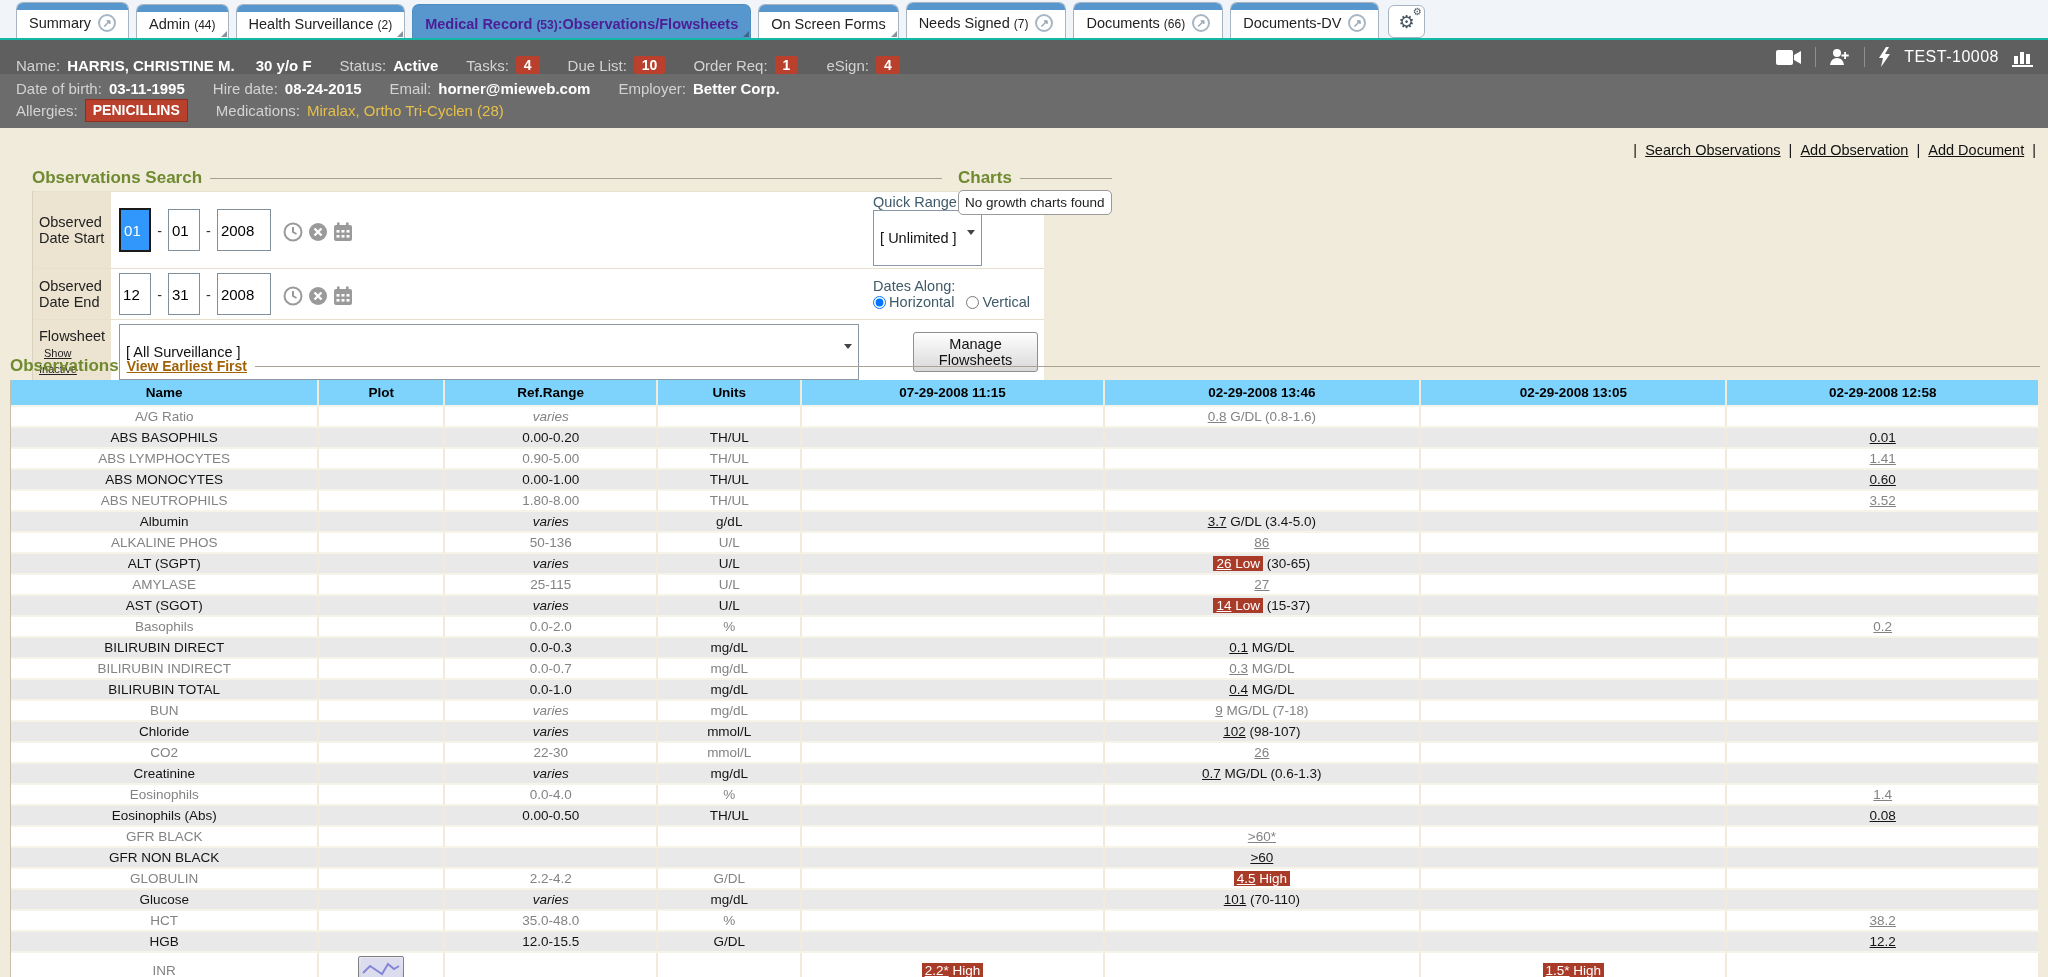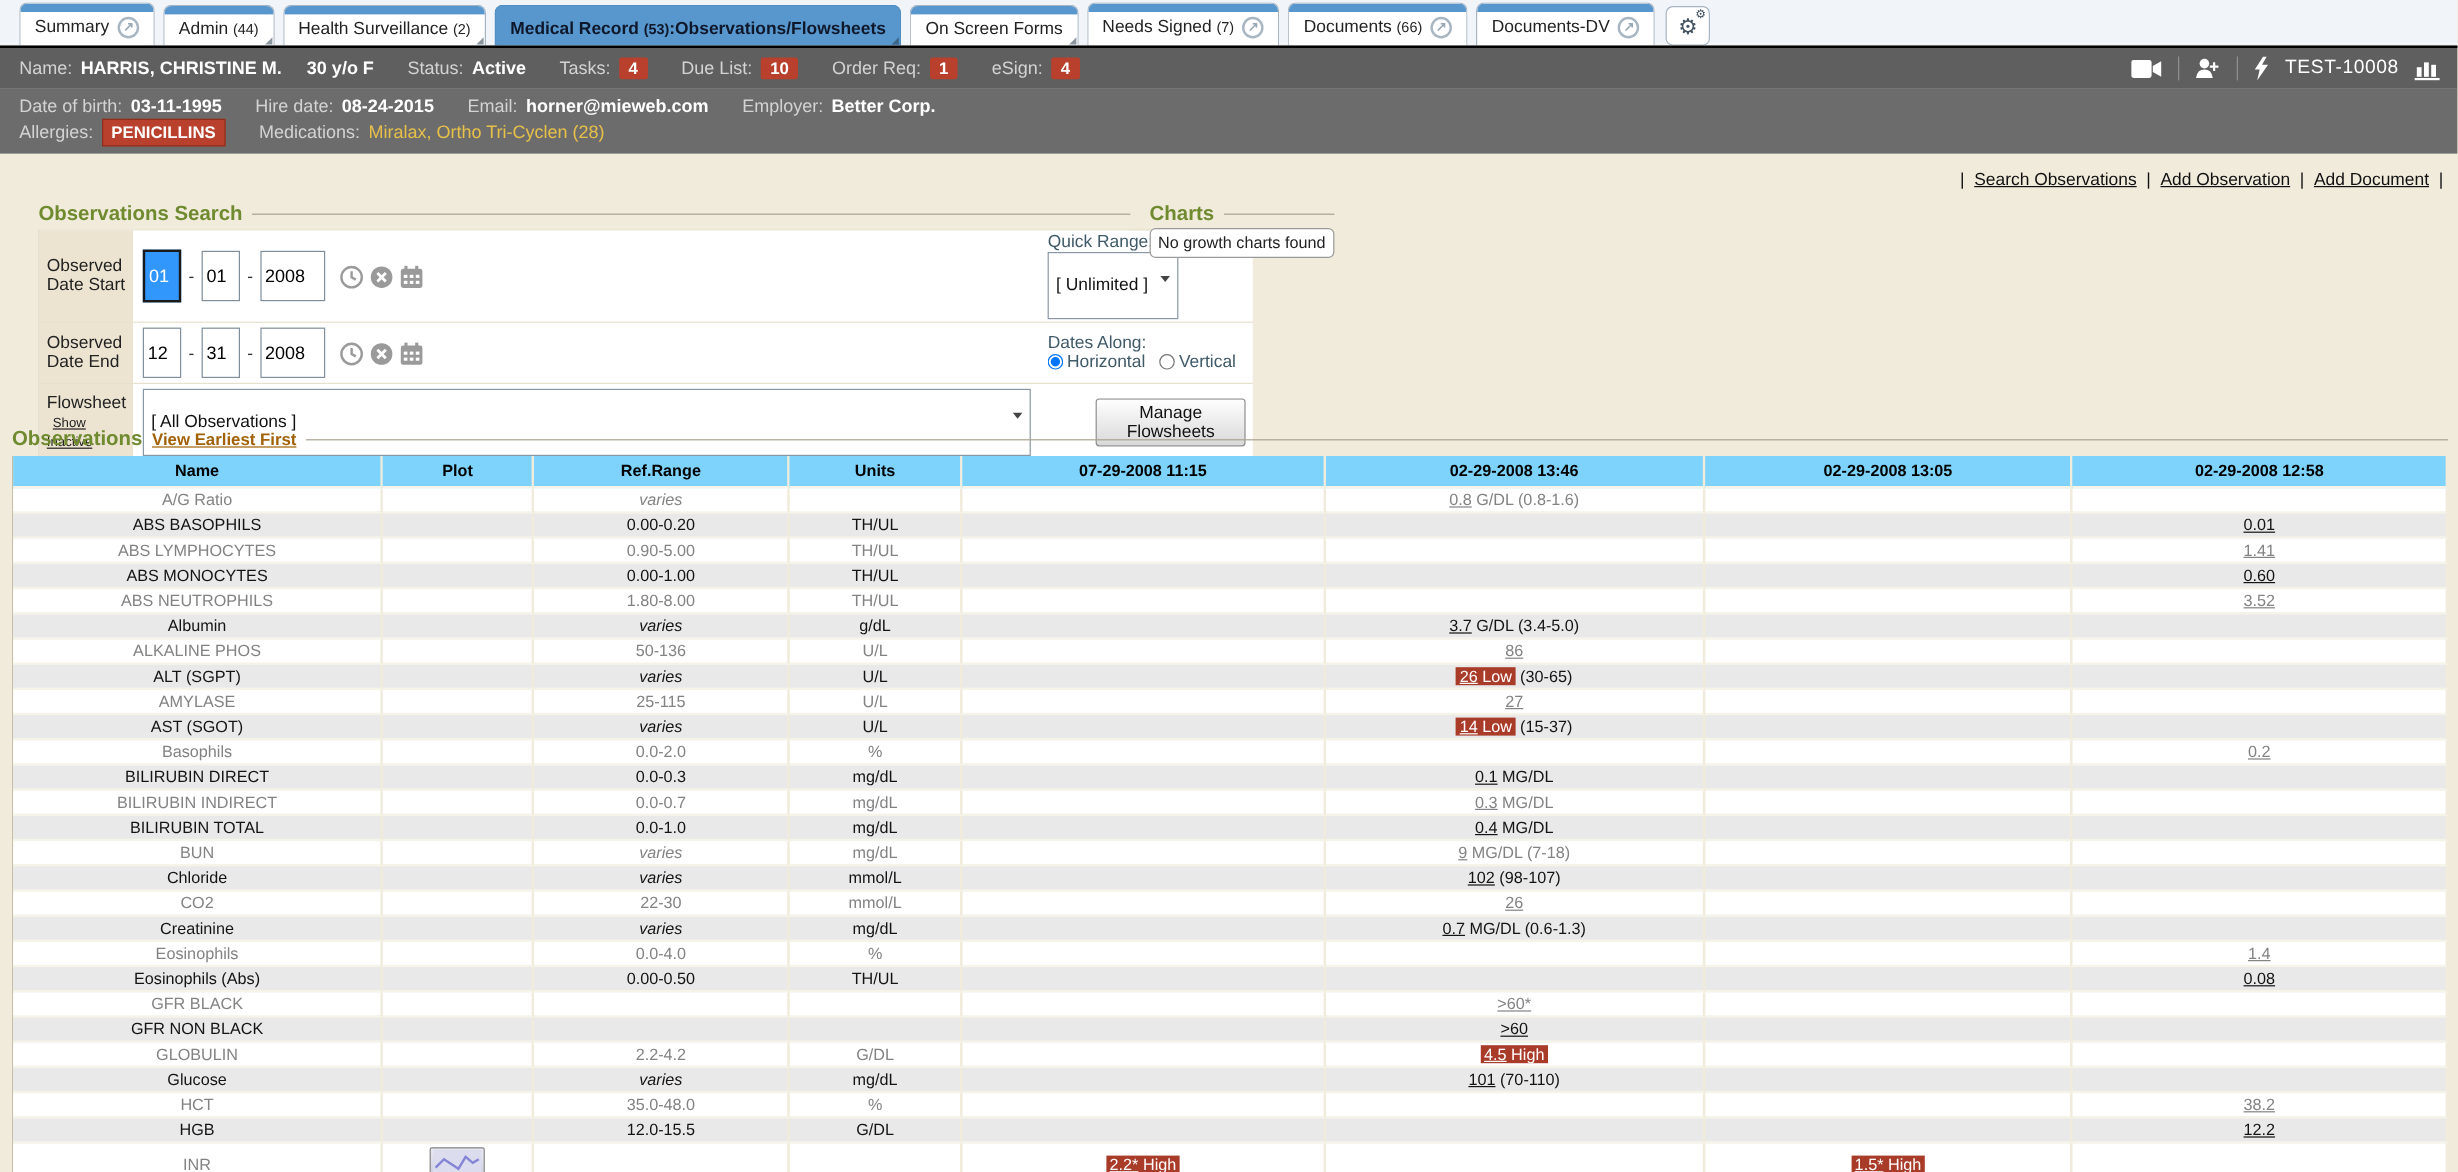--- a/index.html
+++ b/index.html
@@ -5,33 +5,33 @@
   * { box-sizing: border-box; }
   html,body { margin:0; padding:0; width:2048px; height:977px; overflow:hidden;
     background:#f0ebdb; font-family:"Liberation Sans", sans-serif; }
 
   
   .tabbar { background:#f1f4f8; padding:6px 0 0 16px; display:flex; align-items:flex-end; gap:7px; height:38px; }
   .tab { position:relative; border:1px solid #a7b5c2; border-bottom:none; border-radius:7px 7px 0 0;
     background:#fff; padding:11px 12px 6px 12px; font-size:14.5px; color:#222;
     display:flex; align-items:center; gap:7px; cursor:pointer; overflow:hidden; white-space:nowrap; }
   .tab::before { content:''; position:absolute; top:0; left:0; right:0; height:7px; background:#5797cd; }
-  .tab.active { background:#5797cd; color:#0f172a; font-weight:bold; border-color:#4f8cc0; }
+  .tab.active { background:#5797cd; color:#4c1d95; font-weight:bold; border-color:#4f8cc0; }
   .tab .count { font-size:12px; }
   .ext { width:18px; height:18px; border:2px solid #a8b6c2; border-radius:50%; color:#98a8b4;
     font-size:11px; line-height:14px; text-align:center; font-weight:bold; flex:0 0 auto; }
   .dd { position:absolute; right:1px; bottom:1px; width:0; height:0;
     border-left:6px solid transparent; border-bottom:6px solid rgba(40,60,80,.55); }
   .gearbtn { border:1px solid #a7b5c2; border-radius:6px; background:#fff; height:33px; padding:2px 9px;
     font-size:18px; color:#44535f; cursor:pointer; position:relative; margin-left:2px; }
   .gearbtn .mini { position:absolute; top:0px; right:2px; font-size:10px; }
 
   
-  .pbar1 { background:#5f5f5f; border-top:2px solid #000000; color:#fff; display:flex; align-items:center;
-    gap:28px; padding:11px 16px; height:36px; font-size:15px; position:relative; }
+  .pbar1 { background:#5f5f5f; border-top:2px solid #14b8a6; color:#fff; display:flex; align-items:flex-end;
+    gap:28px; padding:0 16px; height:36px; font-size:15px; position:relative; }
   .pbar1 .grp { display:flex; align-items:center; gap:7px; }
   .lbl { color:#d3d3d3; font-weight:normal; }
   .val { color:#fff; font-weight:bold; }
   .badge { background:#b8402c; color:#fff; font-weight:bold; padding:1px 8px; font-size:14px; border-radius:2px; }
   .pbar2 { background:#6c6c6c; color:#fff; padding:4px 16px 6px 16px; font-size:15px; }
   .pline { display:flex; align-items:center; gap:28px; line-height:21px; }
   .pline .grp { display:flex; align-items:center; gap:7px; }
   .allergy { background:#b8402c; border:1px solid #8e2f1e; color:#fff; font-weight:bold; padding:0px 7px; font-size:14px; }
   .medlink { color:#e7c04a; text-decoration:none; cursor:pointer; }
   .picons { position:absolute; right:14px; top:0; height:100%; display:flex; align-items:center; gap:13px; }
@@ -334,21 +334,21 @@
             </span>
           </td>
         </tr>
         <tr>
           <td class="flabel" style="height:34px">
             <span>Flowsheet</span>
             <a class="small-link">Show Inactive</a>
           </td>
           <td class="finput">
             <span class="fselect" style="width:740px">
-              <span>[ All Observations ]</span>
+              <span>[ All Surveillance ]</span>
               <span class="arrow"></span>
             </span>
           </td>
           <td class="fright">
             <button class="btn">Manage Flowsheets</button>
           </td>
         </tr>
         <tr>
           <td class="addl" colspan="3">
             <span class="plusbox">+</span>

